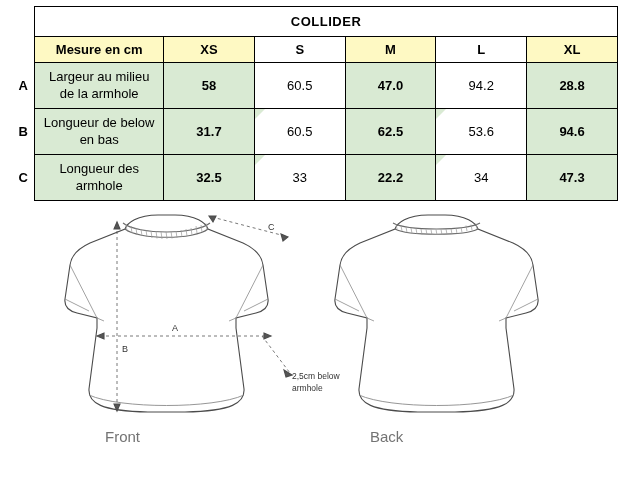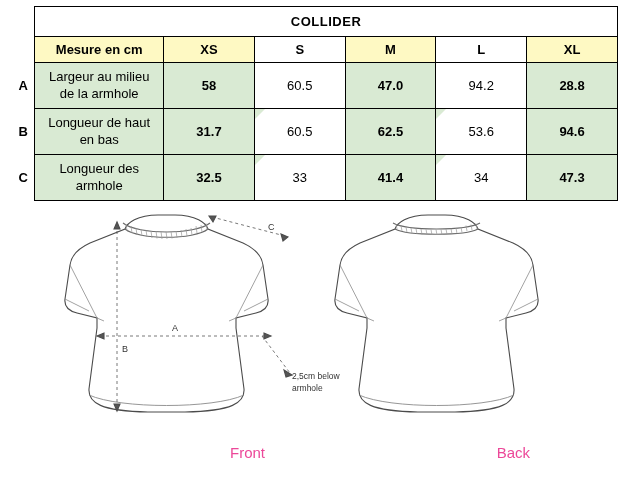--- a/index.html
+++ b/index.html
@@ -80,23 +80,23 @@
   .illustration {
     position: relative;
     width: 630px;
     height: 262px;
     margin-top: 2px;
   }
   .illustration svg { display: block; }
   .caption {
     position: absolute;
     font-size: 15px;
-    color: #ec4899;
-    bottom: 4px;
-    text-align: right;
+    color: #737373;
+    bottom: 20px;
+    text-align: left;
     width: 160px;
   }
   .caption.front { left: 105px; }
   .caption.back { left: 370px; }
 </style>
 </head>
 <body>
 
 <div class="page">
 
@@ -134,39 +134,39 @@
         <td class="val cell-green">58</td>
         <td class="val">60.5</td>
         <td class="val cell-green">47.0</td>
         <td class="val">94.2</td>
         <td class="val cell-green">28.8</td>
       </tr>
 
       <tr>
         <td class="rowlabel">B</td>
         <td class="measure-label cell-green">
-          <span>Longueur de haut</span><br>
+          <span>Longueur de below</span><br>
           <span>en bas</span>
         </td>
         <td class="val cell-green">31.7</td>
         <td class="val tri">60.5</td>
         <td class="val cell-green">62.5</td>
         <td class="val tri">53.6</td>
         <td class="val cell-green">94.6</td>
       </tr>
 
       <tr>
         <td class="rowlabel">C</td>
         <td class="measure-label cell-green">
           <span>Longueur des</span><br>
           <span>armhole</span>
         </td>
         <td class="val cell-green">32.5</td>
         <td class="val tri">33</td>
-        <td class="val cell-green">41.4</td>
+        <td class="val cell-green">22.2</td>
         <td class="val tri">34</td>
         <td class="val cell-green">47.3</td>
       </tr>
     </tbody>
   </table>
 
   <div class="illustration">
     <svg width="630" height="262" viewBox="0 0 630 262" xmlns="http://www.w3.org/2000/svg">
       <g fill="none" stroke="#4b4b4b" stroke-width="1.1">
 

